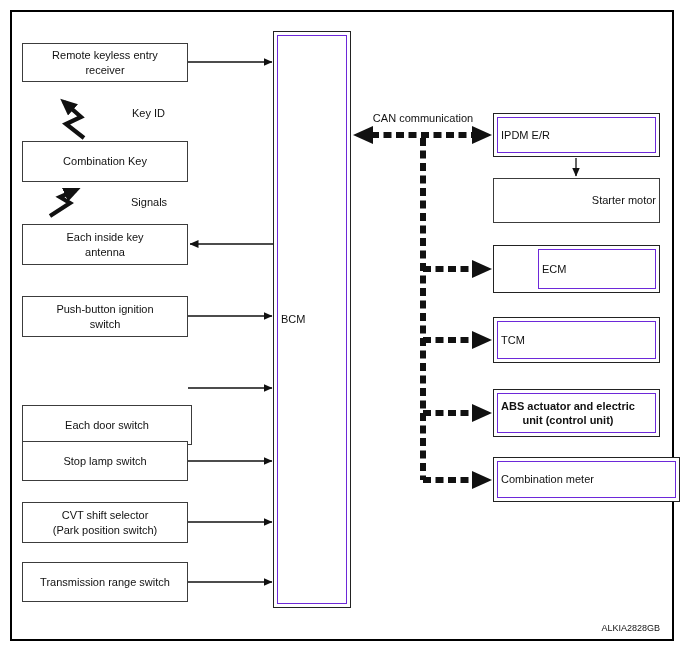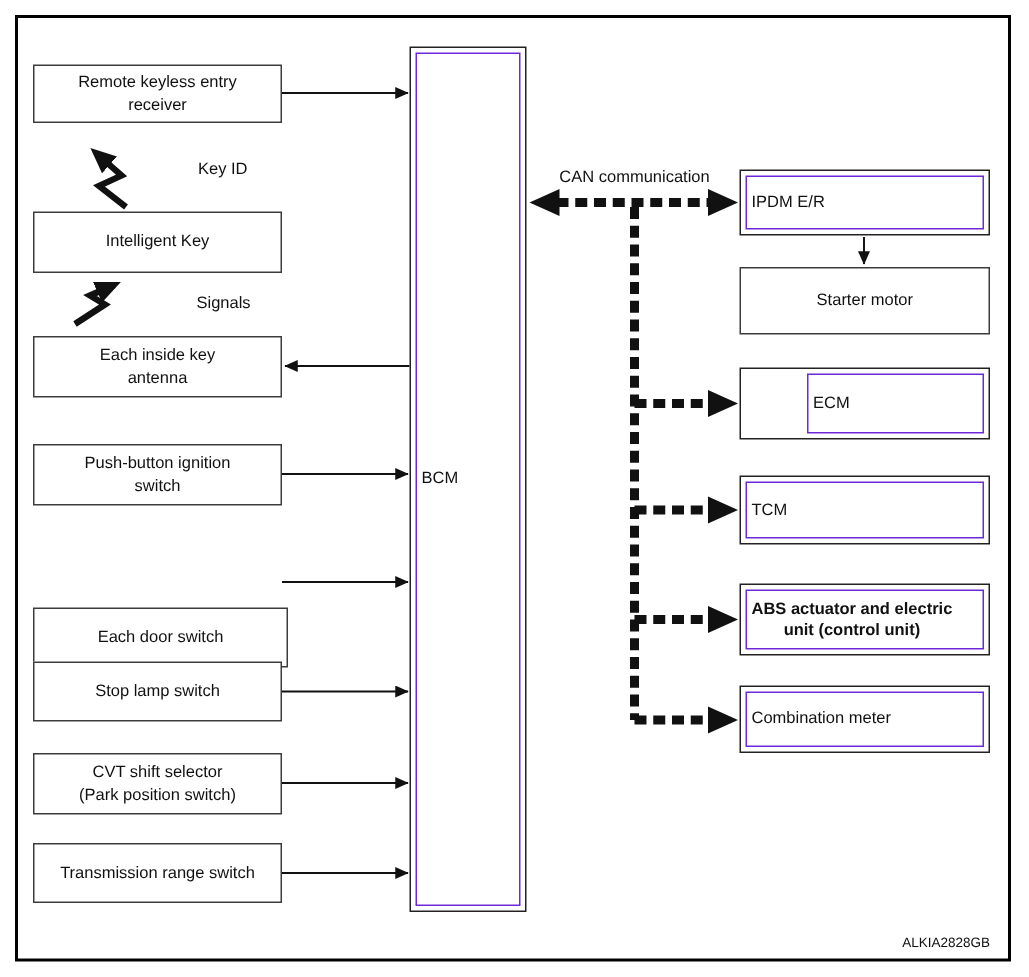--- a/index.html
+++ b/index.html
@@ -81,21 +81,21 @@
     <polygon points="492,413 472,404 472,422"></polygon>
     <polygon points="492,480 472,471 472,489"></polygon>
   </g>
 </svg>
 
 <div class="node" style="left:22px;top:43px;width:166px;height:39px;">
   <span class="lbl">Remote keyless entry
 receiver</span>
 </div>
 <div class="node" style="left:22px;top:141px;width:166px;height:41px;">
-  <span class="lbl">Intelligent Key</span>
+  <span class="lbl">Combination Key</span>
 </div>
 <div class="node" style="left:22px;top:224px;width:166px;height:41px;justify-content:center;">
   <span class="lbl">Each inside key
 antenna</span>
 </div>
 <div class="node" style="left:22px;top:296px;width:166px;height:41px;">
   <span class="lbl">Push-button ignition
 switch</span>
 </div>
 <div class="node" style="left:22px;top:368px;width:170px;height:40px;margin-top:37px;">
@@ -116,40 +116,40 @@
   <div class="inner">
     <span class="lbl">BCM</span>
   </div>
 </div>
 
 <div class="node double" style="left:493px;top:113px;width:167px;height:44px;">
   <div class="inner">
     <span class="lbl">IPDM E/R</span>
   </div>
 </div>
-<div class="node" style="left:493px;top:178px;width:167px;height:45px;">
+<div class="node" style="left:493px;top:178px;width:167px;height:45px;justify-content:flex-end;">
   <span class="lbl">Starter motor</span>
 </div>
 <div class="node double" style="left:493px;top:245px;width:167px;height:48px;padding-left:44px;">
   <div class="inner">
     <span class="lbl">ECM</span>
   </div>
 </div>
 <div class="node double" style="left:493px;top:317px;width:167px;height:46px;">
   <div class="inner">
     <span class="lbl">TCM</span>
   </div>
 </div>
 <div class="node double" style="left:493px;top:389px;width:167px;height:48px;font-weight:bold;">
   <div class="inner">
     <span class="lbl">ABS actuator and electric
 unit (control unit)</span>
   </div>
 </div>
-<div class="node double" style="left:493px;top:457px;width:167px;height:45px;">
+<div class="node double" style="left:493px;top:457px;width:187px;height:45px;">
   <div class="inner">
     <span class="lbl">Combination meter</span>
   </div>
 </div>
 
 <div class="floatlbl" style="left:132px;top:107px;">Key ID</div>
 <div class="floatlbl" style="left:131px;top:196px;">Signals</div>
 <div class="floatlbl canlbl">CAN communication</div>
 <div class="watermark">ALKIA2828GB</div>
 

